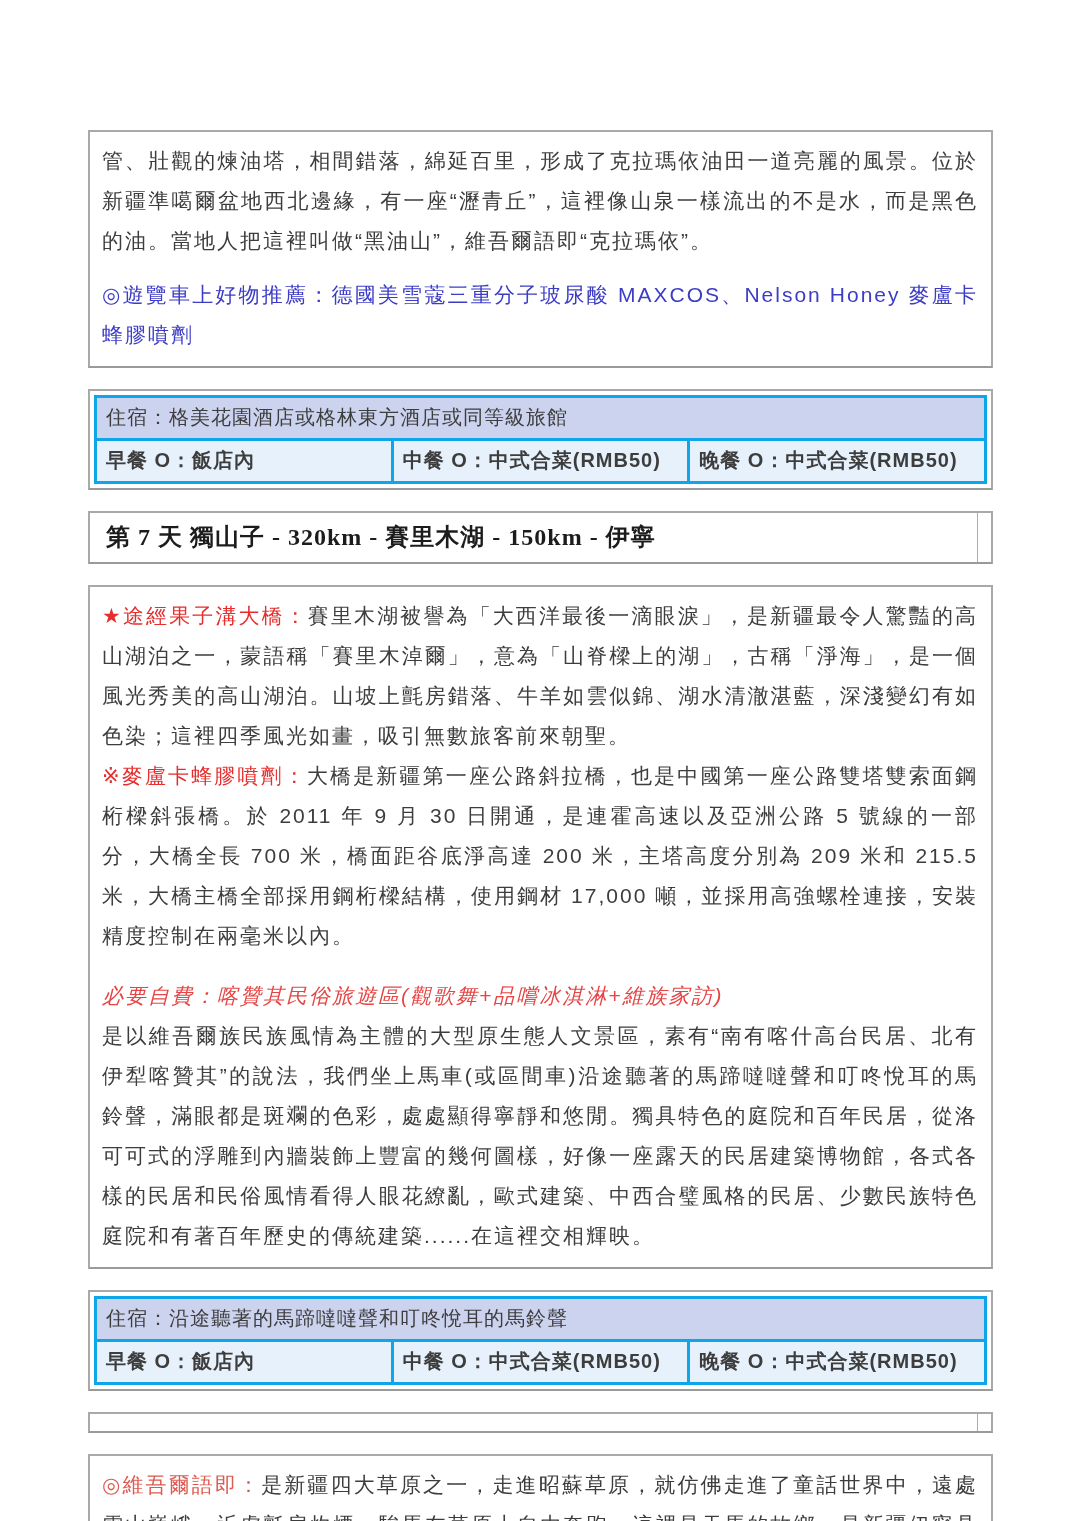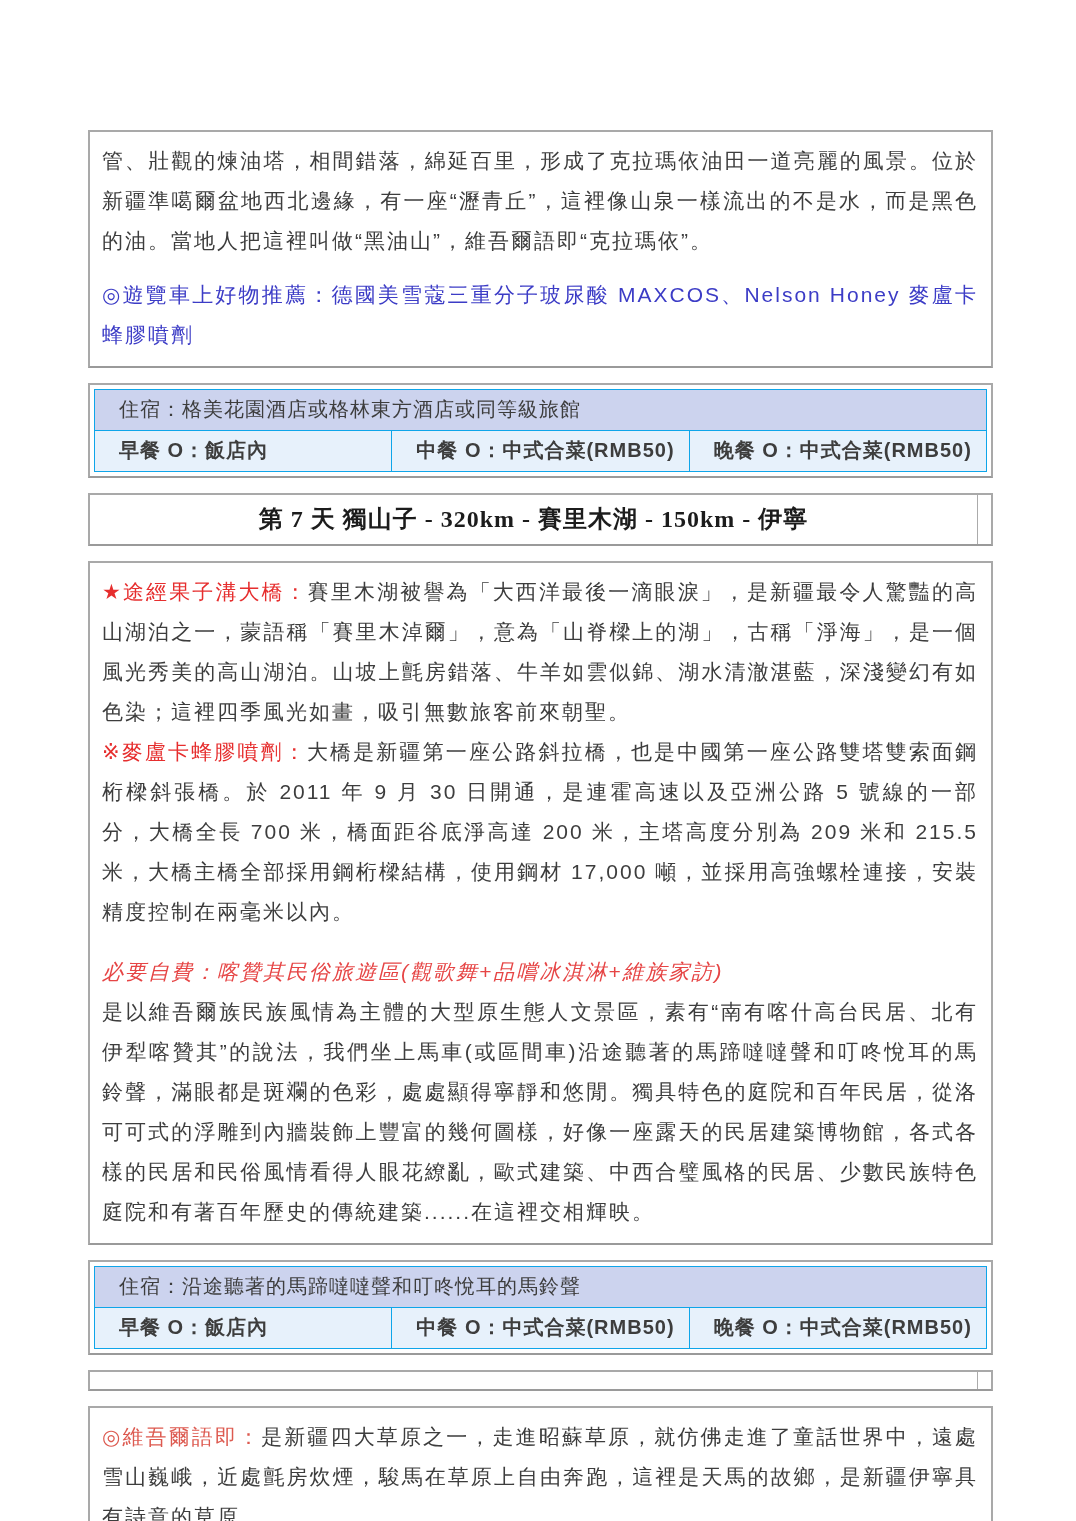--- a/index.html
+++ b/index.html
@@ -9,21 +9,21 @@
     overflow:hidden;
   }
   .doc{
     position:absolute;left:88px;top:130px;width:905px;
   }
   .block{
     box-sizing:border-box;
     border:2px solid var(--border-gray,#a9a9a9);
     border-bottom-color:#9a9a9a;
     background:#ffffff;
-    margin-bottom:15px;
+    margin-bottom:21px;
   }
   
   .text-block{
     padding:9px 13px 11px 12px;
     font-size:21px;
     line-height:40px;
     letter-spacing:2px;
     color:#3d3d3d;
     text-align:justify;
   }
@@ -47,35 +47,34 @@
   
   .table-box{padding:4px;}
   .meal-table{
     width:100%;
     border-collapse:collapse;
     font-size:20px;
     letter-spacing:1px;
     color:#3d3d3d;
   }
   .meal-table td{
-    border:1px solid #0ea5e9;
-    padding:6px 9px 7px 24px;
+    border:3px solid #0ea5e9;
+    padding:6px 9px 7px 9px;
   }
   .lodging-row td{background:var(--table-header-bg,#ccd3ee);}
   .meal-row td{background:var(--table-row-bg,#e7f1fb);width:33.33%;font-weight:bold;}
   
   .day-header{
     position:relative;
     font-family:"Liberation Serif","DejaVu Serif",serif;
     font-weight:bold;
     font-size:24px;
     color:#1c1c1c;
     padding:8px 30px 9px 16px;
     letter-spacing:1px;
-    text-align:center;
   }
   .right-divider{
     position:absolute;top:0;bottom:0;right:13px;width:1px;
     background:#ababab;
   }
 </style>
 </head>
 <body>
 
 <div class="doc">

